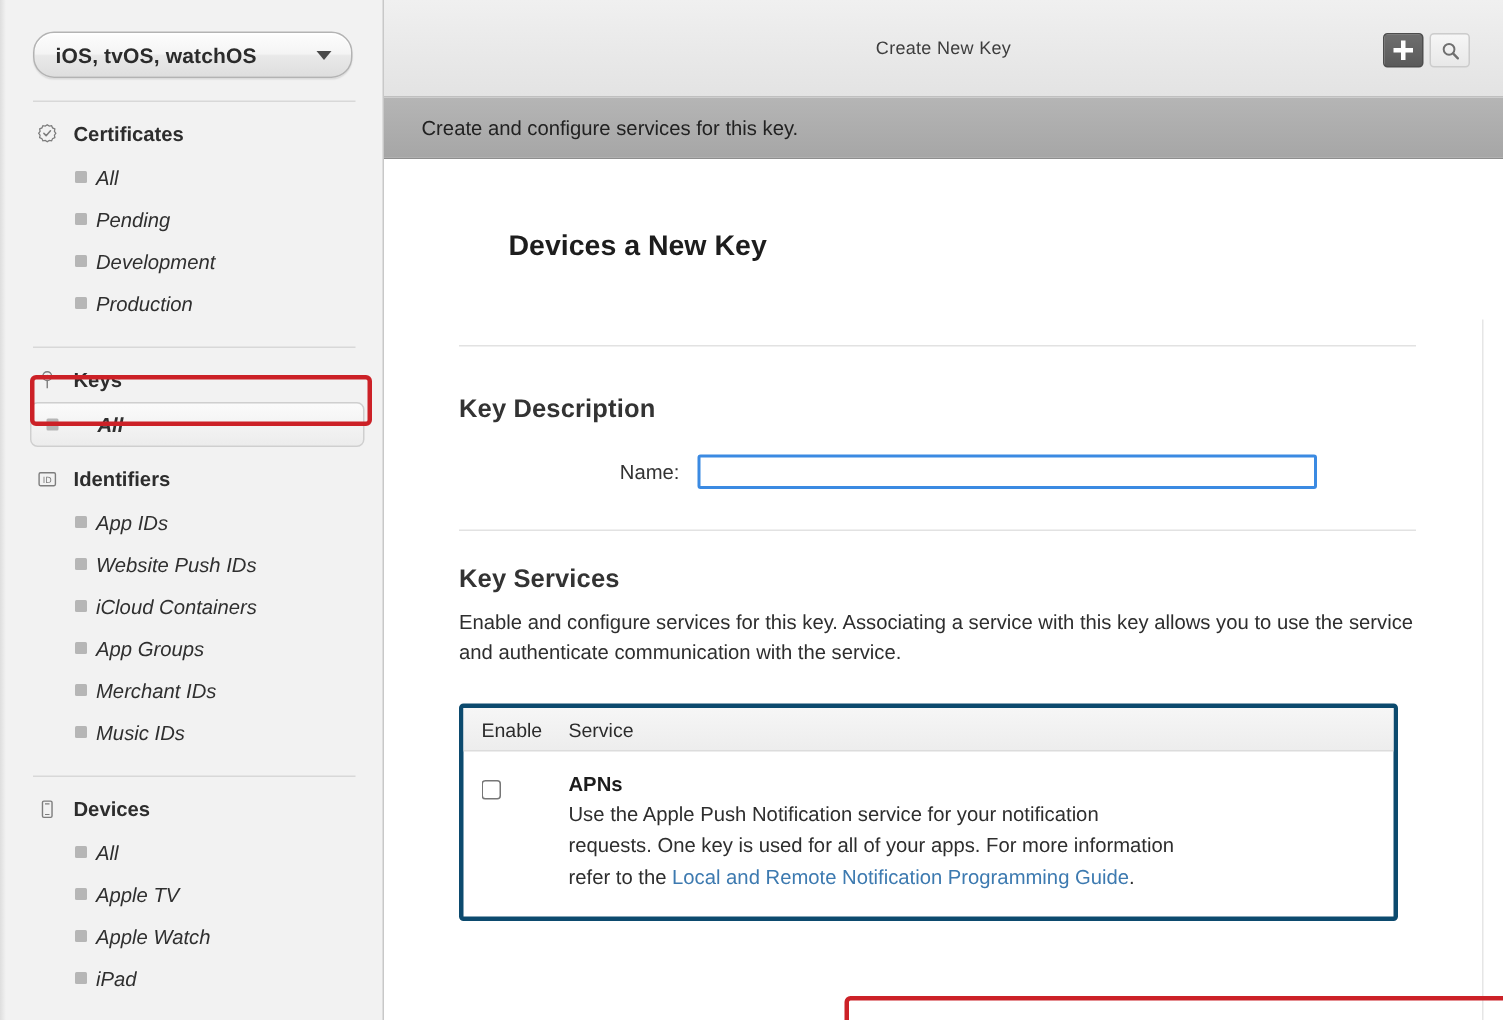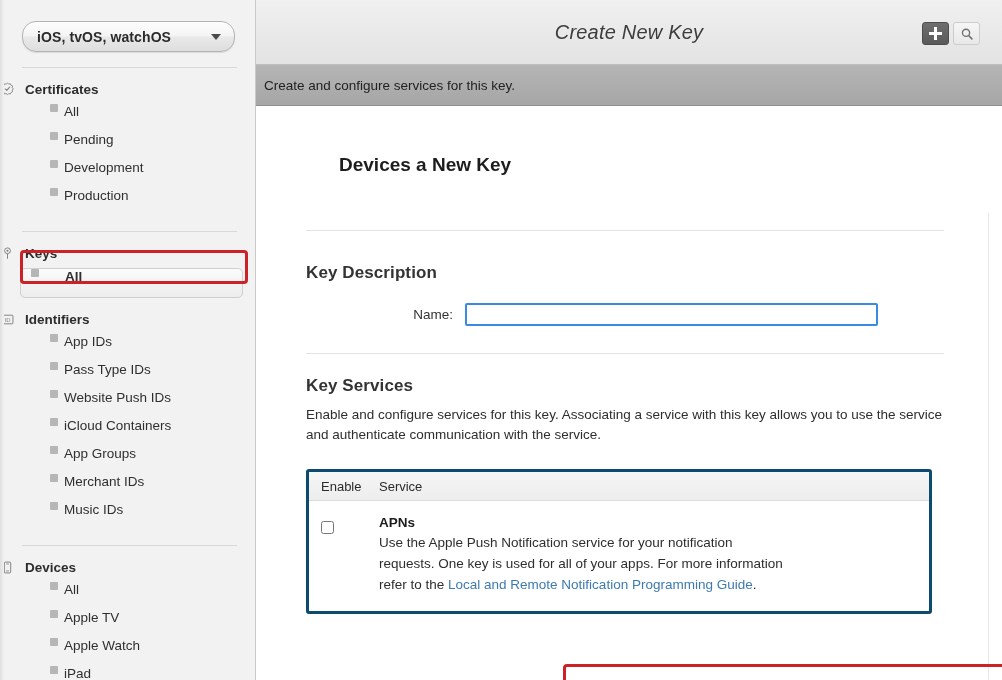--- a/index.html
+++ b/index.html
@@ -71,36 +71,39 @@
     background: #d8d8d8;
     margin: 15px 18px 0 22px;
   }
 
   .group { margin-top: 10px; }
 
   .group-head {
     display: flex;
     align-items: center;
     height: 22px;
+    padding-left: 24px;
     margin-bottom: 4px;
   }
   .group-head .g-label {
     font-size: 13.5px;
     font-weight: bold;
     color: #2d2d2d;
     margin-left: 10px;
   }
   .gicon { width: 15px; height: 15px; display: block; flex: 0 0 15px; }
 
   .nav-item {
     position: relative;
     display: flex;
+    align-items: center;
     height: 28px;
     padding-left: 48px;
     cursor: default;
+    font-style: italic;
   }
   .nav-item .bullet {
     position: absolute;
     left: 50px;
     width: 8px; height: 8px;
     background: #b6b6b6;
     border-radius: 1px;
   }
   .nav-item .n-label {
     font-size: 13.5px;
@@ -142,25 +145,24 @@
   #topbar {
     height: 65px;
     background: linear-gradient(to bottom, #f0f0f0 0%, #e3e3e3 100%);
     border-bottom: 1px solid #bfbfbf;
     display: flex;
     align-items: center;
     justify-content: center;
     position: relative;
   }
   #page-title-text {
-    font-size: 20px;
+    font-size: 12px;
     color: #3d3d3d;
     font-weight: normal;
     letter-spacing: 0.2px;
-    font-style: italic;
   }
   #topbar-actions {
     position: absolute;
     right: 22px;
     top: 22px;
     display: flex;
     gap: 4px;
   }
   .tb-btn {
     width: 27px; height: 23px;
@@ -184,21 +186,21 @@
   }
   .plus-glyph::before { left: 5px; top: 0; width: 3px; height: 13px; }
   .plus-glyph::after  { top: 5px; left: 0; height: 3px; width: 13px; }
 
   #subbar {
     height: 41px;
     background: linear-gradient(to bottom, #b5b5b5 0%, #a6a6a6 100%);
     border-bottom: 1px solid #8e8e8e;
     display: flex;
     align-items: center;
-    padding-left: 8px;
+    padding-left: 25px;
   }
   #subbar-text {
     font-size: 13.5px;
     color: #222222;
   }
 
   #content {
     padding: 0;
     position: relative;
     height: 574px;
@@ -395,24 +397,20 @@
       <div class="group-head">
         <svg class="gicon" viewBox="0 0 16 16">
           <rect x="2.2" y="3.4" width="11.6" height="9.2" rx="1" fill="none" stroke="#7d7d7d" stroke-width="1"></rect>
           <text x="8" y="10.6" font-size="6" fill="#7d7d7d" text-anchor="middle" font-family="DejaVu Sans">ID</text>
         </svg>
         <span class="g-label">Identifiers</span>
       </div>
       <div class="nav-item">
         <span class="bullet"></span>
         <span class="n-label">App IDs</span>
-      </div>
-      <div class="nav-item">
-        <span class="bullet"></span>
-        <span class="n-label">Pass Type IDs</span>
       </div>
       <div class="nav-item">
         <span class="bullet"></span>
         <span class="n-label">Website Push IDs</span>
       </div>
       <div class="nav-item">
         <span class="bullet"></span>
         <span class="n-label">iCloud Containers</span>
       </div>
       <div class="nav-item">

